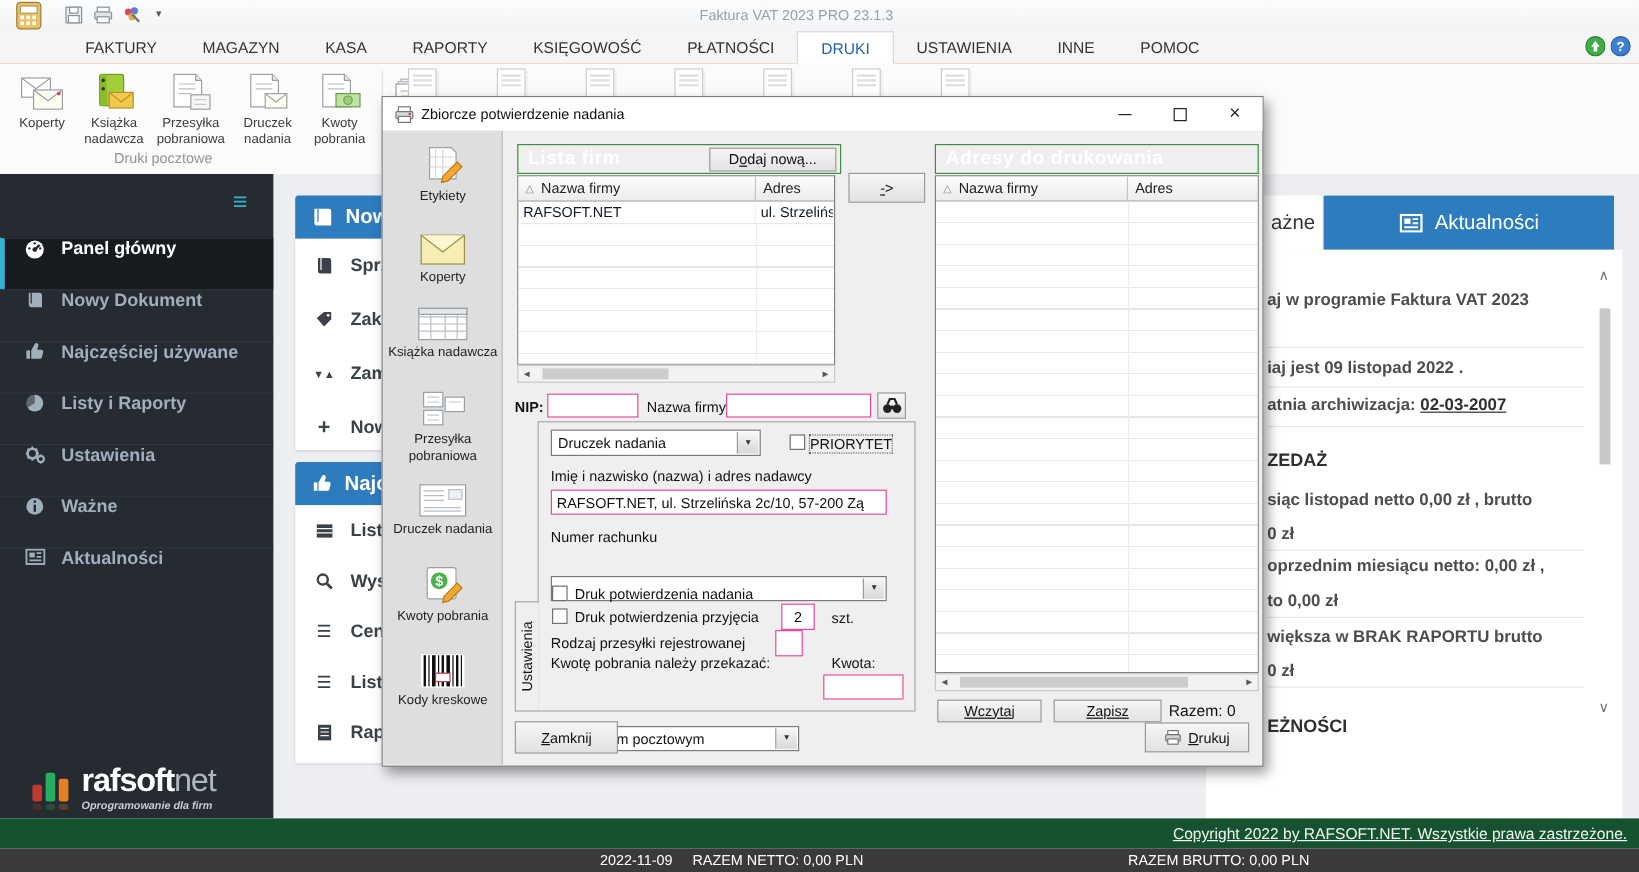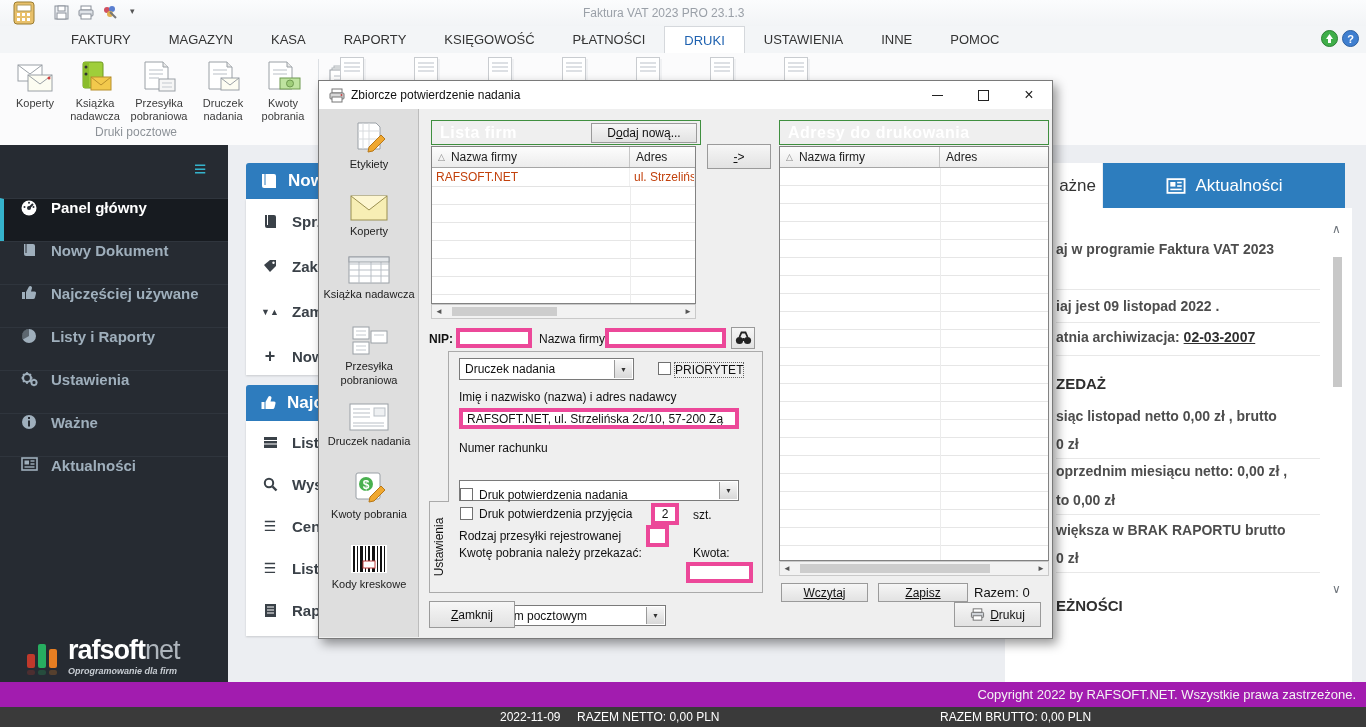--- a/index.html
+++ b/index.html
@@ -57,39 +57,39 @@
   .ghead{border:1px solid #3f8f3f;box-sizing:border-box;display:flex;align-items:center;justify-content:space-between;padding:0 3px 0 8px;}
   .ghead .gtxt{color:#fff;font-weight:bold;font-size:16px;letter-spacing:.5px;}
   .btn{background:linear-gradient(#f6f6f6,#e2e2e2);border:1px solid #9a9a9a;box-sizing:border-box;
        display:flex;align-items:center;justify-content:center;font-size:12px;color:#111;}
   .u{text-decoration:underline;}
   .table{border:1px solid #828282;box-sizing:border-box;background:#fff;overflow:hidden;}
   .thead{display:flex;height:20px;background:linear-gradient(#fdfdfd,#ececec);border-bottom:1px solid #a6a6a6;}
   .th{display:flex;align-items:center;gap:6px;padding-left:6px;font-size:12px;color:#222;border-right:1px solid #c6c6c6;box-sizing:border-box;}
   .sortg{font-size:9px;color:#888;}
   .trow{display:flex;height:18px;border-bottom:1px solid #e3e3e3;}
-  .td{font-size:12px;color:#c2410c;padding-left:4px;white-space:nowrap;overflow:hidden;display:flex;align-items:center;border-right:1px solid #f0f0f0;box-sizing:border-box;}
+  .td{font-size:12px;color:#0f172a;padding-left:4px;white-space:nowrap;overflow:hidden;display:flex;align-items:center;border-right:1px solid #f0f0f0;box-sizing:border-box;}
   .rowsfill{position:relative;background:repeating-linear-gradient(to bottom,#fff 0 17px,#e6e6e6 17px 18px);}
   .colline{position:absolute;top:0;bottom:0;width:1px;background:#ececec;}
   .hscroll{background:#f2f2f2;border:1px solid #c9c9c9;box-sizing:border-box;}
   .hthumb{position:absolute;top:2px;bottom:2px;background:#cdcdcd;}
   .harr{position:absolute;top:0;bottom:0;width:14px;display:flex;align-items:center;justify-content:center;font-size:8px;color:#555;}
-  .input{background:#fff;border:4px solid #ec4899;box-sizing:border-box;font-family:"Liberation Sans",sans-serif;font-size:12px;color:#111;padding:0 4px;}
+  .input{background:#fff;border:1px solid #ec4899;box-sizing:border-box;font-family:"Liberation Sans",sans-serif;font-size:12px;color:#111;padding:0 4px;}
   input.input{outline:none;}
   .dd{background:#fff;border:1px solid #7a7a7a;box-sizing:border-box;display:flex;align-items:center;padding-left:5px;font-size:12px;color:#111;position:relative;}
   .ddbtn{position:absolute;right:1px;top:1px;bottom:1px;width:17px;background:linear-gradient(#f7f7f7,#d8d8d8);border-left:1px solid #9a9a9a;
          display:flex;align-items:center;justify-content:center;font-size:7px;color:#333;}
   .cb{width:13px;height:13px;background:#fff;border:1px solid #707070;box-sizing:border-box;}
   .flabel{font-size:12px;color:#111;white-space:nowrap;}
   .groupbox{border:1px solid #aaa;box-sizing:border-box;}
   .vtab{border:1px solid #aaa;border-right:none;background:#efefef;display:flex;align-items:center;justify-content:center;box-sizing:border-box;z-index:2;}
   .vtab span{transform:rotate(-90deg);font-size:12px;color:#111;white-space:nowrap;}
   
-  .copyband{left:0;top:682px;width:1366px;height:25px;background:#a21caf;color:#f4f4f4;font-size:13px;
-            display:flex;align-items:center;justify-content:flex-end;padding-right:10px;box-sizing:border-box;}
+  .copyband{left:0;top:682px;width:1366px;height:25px;background:#14532d;color:#f4f4f4;font-size:13px;
+            display:flex;align-items:center;justify-content:flex-end;padding-right:10px;box-sizing:border-box;text-decoration:underline;}
   .statusbar{left:0;top:707px;width:1366px;height:20px;background:#3a3a3a;color:#fff;font-size:12px;}
   .statustxt{position:absolute;top:3px;white-space:nowrap;}
 </style>
 </head>
 <body>
 
 <div id="app">
 
   <div class="abs titlebar">
     <div class="abs" style="left:6px;top:1px;">

